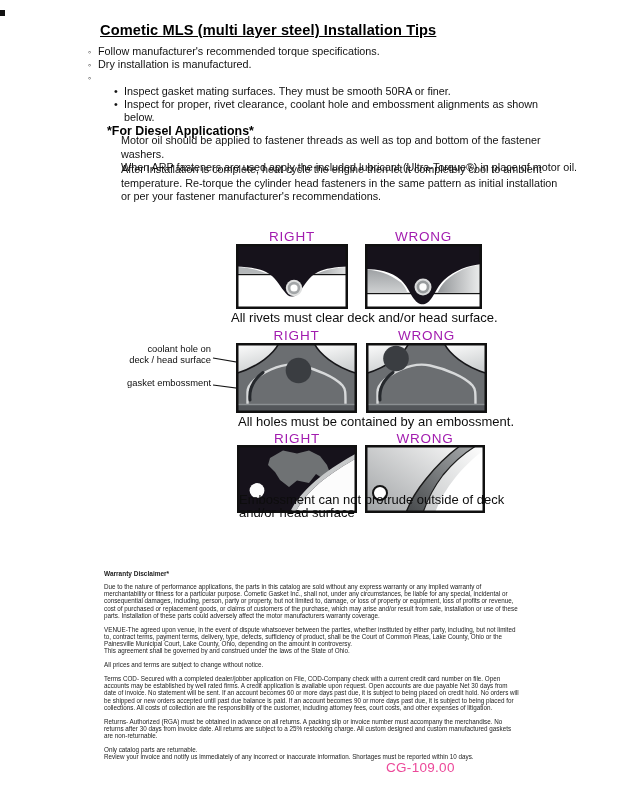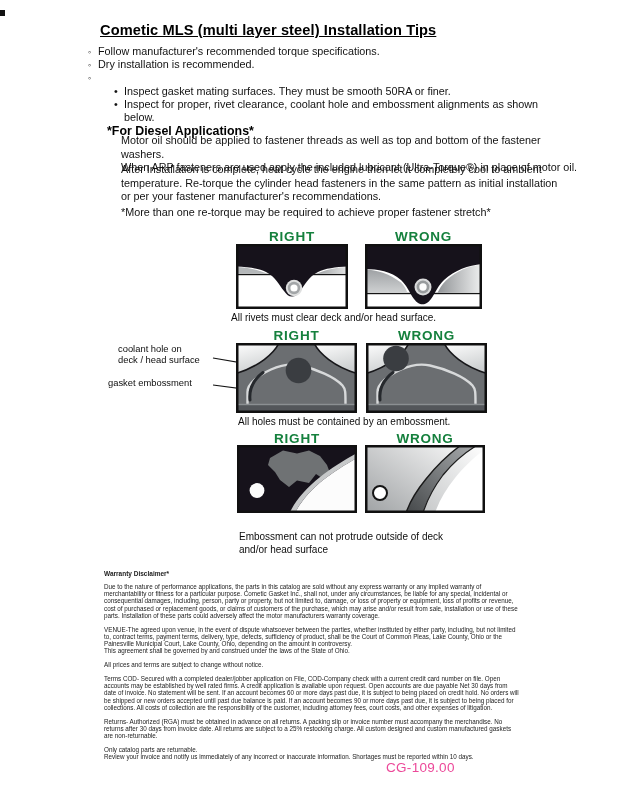--- a/index.html
+++ b/index.html
@@ -12,23 +12,23 @@
   .bullets{left:88px;top:45px;width:470px;font-size:10.8px;line-height:13.2px;color:#121212;}
   .brow{display:flex;}
   .mk{width:10px;flex:0 0 10px;}
   .mk.open{font-size:9px;transform:translateY(.5px);}
   .sub{margin-left:26px;}
   .sec-head{left:100px;top:117px;margin:7px;font-size:12.4px;font-weight:bold;color:#000;}
   .body-text{font-size:10.8px;line-height:13.6px;white-space:pre-line;color:#121212;margin-left:21px;}
   .p1{left:100px;top:134px;width:460px;}
   .p2{left:100px;top:163px;width:460px;}
   .pnote{left:100px;top:206px;width:460px;}
-  .dglabel{font-size:13.5px;letter-spacing:.8px;text-align:center;color:#15803d;font-weight:bold;}
-  .caption{font-size:10px;line-height:12.5px;color:#0d0d0d;white-space:pre-line;}
-  .sidelabel{font-size:9.4px;line-height:10.8px;color:#0d0d0d;white-space:pre-line;}
+  .dglabel{font-size:13.5px;letter-spacing:.8px;text-align:center;color:#a21caf;}
+  .caption{font-size:13px;line-height:12.5px;color:#0d0d0d;white-space:pre-line;}
+  .sidelabel{font-size:9.4px;line-height:10.8px;text-align:right;color:#0d0d0d;white-space:pre-line;}
   .fine{left:104px;top:570px;width:417px;font-size:6.3px;line-height:7.15px;color:#1b1b1b;}
   .fine h3{margin:0 0 6px 0;font-size:6.5px;font-weight:bold;}
   .fine p{margin:0 0 6.8px 0;white-space:pre-line;}
   .footer-code{left:386px;top:760px;font-size:13.5px;letter-spacing:.3px;color:#ec4899;}
   svg{display:block;}
 </style>
 </head>
 <body>
 
 <div class="page">
@@ -37,42 +37,41 @@
 
   <h1 class="abs title">Cometic MLS (multi layer steel) Installation Tips</h1>
 
   <div class="abs bullets">
     <div class="brow">
       <span class="mk open">◦</span>
       <span>Follow manufacturer's recommended torque specifications.</span>
     </div>
     <div class="brow">
       <span class="mk open">◦</span>
-      <span>Dry installation is recommended.</span>
+      <span>Dry installation is manufactured.</span>
     </div>
     <div class="brow">
       <span class="mk open">◦</span>
     </div>
     <div class="brow sub">
       <span class="mk">•</span>
       <span>Inspect gasket mating surfaces.  They must be smooth 50RA or finer.</span>
     </div>
     <div class="brow sub">
       <span class="mk">•</span>
       <span>Inspect for proper, rivet clearance, coolant hole and embossment alignments as shown below.</span>
     </div>
   </div>
 
   <h2 class="abs sec-head">*For Diesel Applications*</h2>
   <div class="abs body-text p1">Motor oil should be applied to fastener threads as well as top and bottom of the fastener washers.
 When ARP fasteners are used apply the included lubricant (Ultra-Torque®) in place of motor oil.</div>
   <div class="abs body-text p2">After Installation is complete, heat cycle the engine then let it completely cool to ambient
 temperature. Re-torque the cylinder head fasteners in the same pattern as initial installation
 or per your fastener manufacturer's recommendations.</div>
-  <div class="abs body-text pnote">*More than one re-torque may be required to achieve proper fastener stretch*</div>
 
   <div class="abs dglabel" style="left:236px;top:229px;width:112px">RIGHT</div>
   <div class="abs dglabel" style="left:365px;top:229px;width:117px">WRONG</div>
 
   <svg class="abs" style="left:236px;top:244px" width="112" height="65" viewBox="0 0 112 65">
     <defs>
       <linearGradient id="r1g" x1="0" y1="0" x2="1" y2="0">
         <stop offset="0" stop-color="#9ea1a3"></stop>
           <stop offset="1" stop-color="#e6e7e7"></stop>
       </linearGradient>
@@ -200,21 +199,21 @@
     <rect width="120" height="68" fill="#ffffff"></rect>
     <path d="M0,0 H96 C84,9 72,20 61,34 C52,45 45,56 41,68 L0,68 Z" fill="url(#g3a)"></path>
     <path d="M96,0 C84,9 72,20 61,34 C52,45 45,56 41,68 L58,68 C62,55 69,42 78,30 C87,19 98,9 110,1.5 L103,0 Z" fill="url(#g3b)"></path>
     <path d="M110,1.5 C98,9 87,19 78,30 C69,42 62,55 58,68 L70,68 C74,56 81,44 90,33 C98,23 108,13 118,6 L120,4.5 L120,2 L114,0 Z" fill="url(#g3c)"></path>
     <path d="M96,0 C84,9 72,20 61,34 C52,45 45,56 41,68" fill="none" stroke="#1a1a1a" stroke-width="1.4"></path>
     <path d="M110,1.5 C98,9 87,19 78,30 C69,42 62,55 58,68" fill="none" stroke="#1a1a1a" stroke-width="1.2"></path>
     <circle cx="15" cy="48" r="7" fill="#ffffff" stroke="#141414" stroke-width="2"></circle>
     <rect x="1.25" y="1.25" width="117.5" height="65.5" fill="none" stroke="#101010" stroke-width="2.5"></rect>
   </svg>
 
-  <div class="abs caption" style="left:239px;top:531px">Embossment can not protrude outside of deck
+  <div class="abs caption" style="left:239px;top:494px">Embossment can not protrude outside of deck
 and/or head surface</div>
 
   <div class="abs fine">
     <h3>Warranty Disclaimer*</h3>
     <p>Due to the nature of performance applications, the parts in this catalog are sold without any express warranty or any implied warranty of merchantability or fitness for a particular purpose. Cometic Gasket Inc., shall not, under any circumstances, be liable for any special, incidental or consequential damages, including, person, party or property, but not limited to, damage, or loss of property or equipment, loss of profits or revenue, cost of purchased or replacement goods, or claims of customers of the purchase, which may arise and/or result from sale, installation or use of these parts. Installation of these parts could adversely affect the motor manufacturers warranty coverage.</p>
     <p>VENUE-The agreed upon venue, in the event of dispute whatsoever between the parties, whether instituted by either party, including, but not limited to, contract terms, payment terms, delivery, type, defects, sufficiency of product, shall be the Court of Common Pleas, Lake County, Ohio or the Painesville Municipal Court, Lake County, Ohio, depending on the amount in controversy.
 This agreement shall be governed by and construed under the laws of the State of Ohio.</p>
     <p>All prices and terms are subject to change without notice.</p>
     <p>Terms COD- Secured with a completed dealer/jobber application on File, COD-Company check with a current credit card number on file. Open accounts may be established by well rated firms. A credit application is available upon request. Open accounts are due payable Net 30 days from date of invoice. No statement will be sent. If an account becomes 60 or more days past due, it is subject to being placed on credit hold. No orders will be shipped or new orders accepted until past due balance is paid. If an account becomes 90 or more days past due, it is subject to being placed for collections. All costs of collection are the responsibility of the customer, including attorney fees, court costs, and other expenses of litigation.</p>
     <p>Returns- Authorized (RGA) must be obtained in advance on all returns. A packing slip or invoice number must accompany the merchandise. No returns after 30 days from invoice date. All returns are subject to a 25% restocking charge. All custom designed and custom manufactured gaskets are non-returnable.</p>

